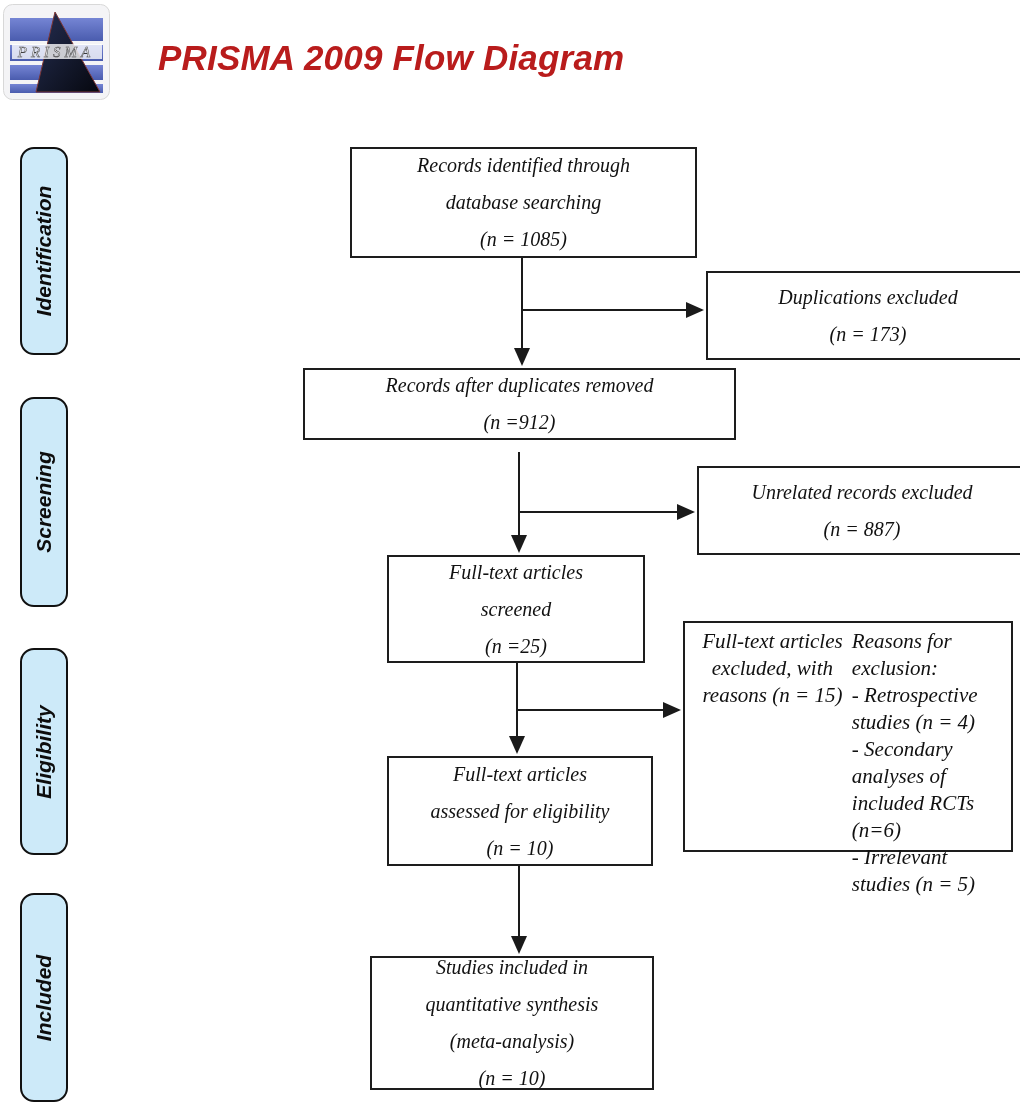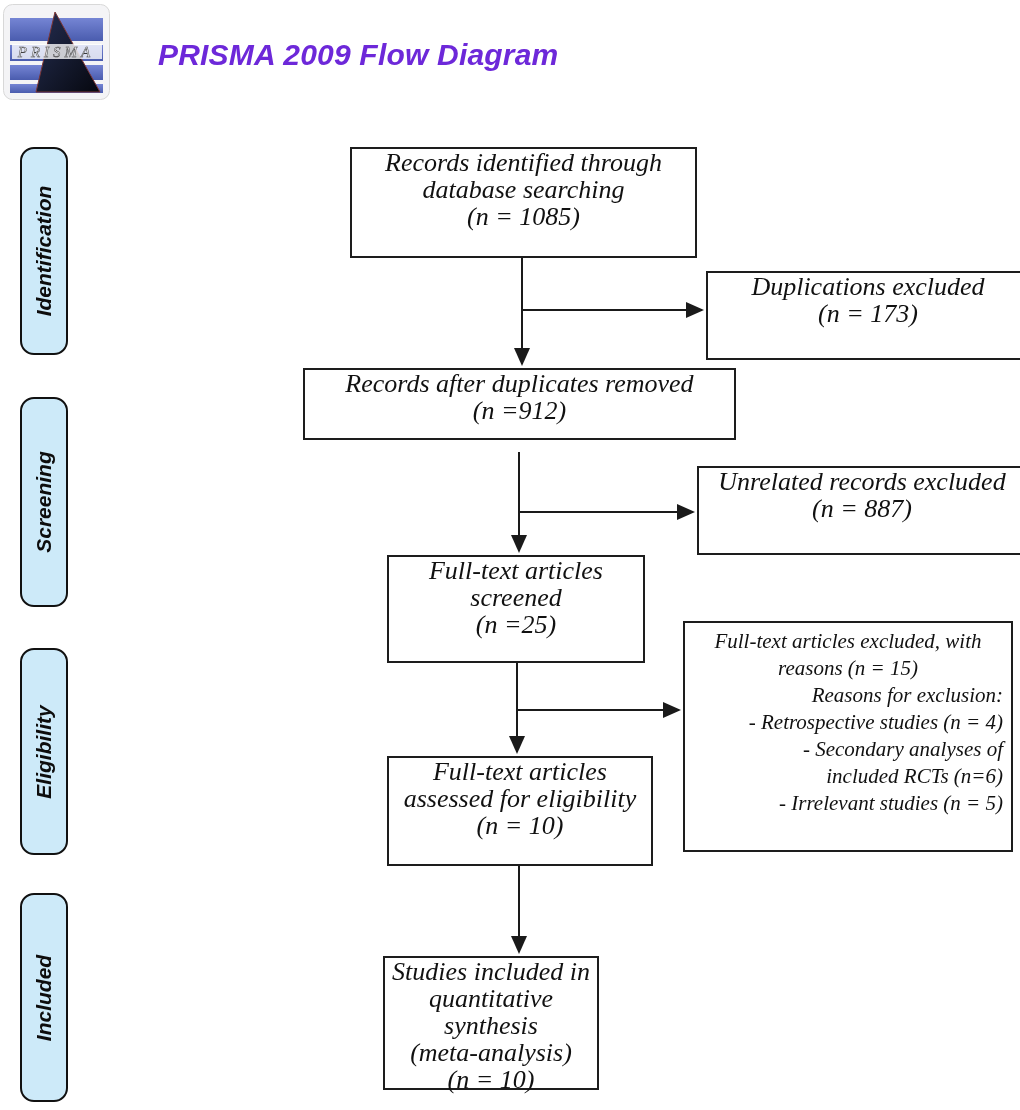--- a/index.html
+++ b/index.html
@@ -8,21 +8,21 @@
     font-family:"Liberation Serif", "DejaVu Serif", serif; color:#111;
     overflow:hidden;
     font-style:italic;
   }
 
   
   .logo { position:absolute; left:3px; top:4px; width:107px; height:96px; }
   .title {
     position:absolute; left:158px; top:38px;
     font-family:"Liberation Sans", sans-serif; font-weight:700;
-    font-size:30px; letter-spacing:0.2px; color:#6d28d9; white-space:nowrap;
+    font-size:35px; letter-spacing:0.2px; color:#b91c1c; white-space:nowrap;
   }
 
   
   .phase {
     position:absolute; left:20px; width:48px;
     background:var(--phase-fill, #cdeaf9);
     border:2px solid #111; border-radius:14px;
     display:flex; align-items:center; justify-content:center;
     box-sizing:border-box;
   }
@@ -34,40 +34,40 @@
   .p1 { top:147px; height:208px; }
   .p2 { top:397px; height:210px; }
   .p3 { top:648px; height:207px; }
   .p4 { top:893px; height:209px; }
 
   
   .fbox {
     position:absolute; background:#fff;
     border:2px solid var(--box-border, #1d1d1d);
     box-sizing:border-box;
-    display:flex; justify-content:center;
-    font-size:26px; line-height:27px; text-align:center;
+    display:flex; align-items:center; justify-content:center;
+    font-size:20px; line-height:37px; text-align:center;
   }
   .fbox .box-text { white-space:pre-line; width:100%; }
 
   .b1 { left:350px; top:147px;  width:347px; height:111px; }
   .b2 { left:303px; top:368px;  width:433px; height:72px;  }
   .b3 { left:387px; top:555px;  width:258px; height:108px; }
   .b4 { left:387px; top:756px;  width:266px; height:110px; }
-  .b5 { left:383px; top:956px;  width:216px; height:134px; }
+  .b5 { left:370px; top:956px;  width:284px; height:134px; }
 
   .s1 { left:706px; top:271px;  width:324px; height:89px;  }
   .s2 { left:697px; top:466px;  width:330px; height:89px;  }
   .s3 {
     left:683px; top:621px; width:330px; height:231px;
-    flex-direction:column; justify-content:flex-start; align-items:stretch;
+    flex-direction:row; justify-content:flex-start; align-items:stretch;
     padding:5px 8px 5px 8px; font-size:21px; line-height:27px;
   }
   .s3 .heading { text-align:center; white-space:pre-line; }
-  .s3 .details { text-align:right;  white-space:pre-line; }
+  .s3 .details { text-align:left;  white-space:pre-line; }
 
   
   .arrows { position:absolute; left:0; top:0; width:1020px; height:1110px; pointer-events:none; }
   .arrows line { stroke:#1a1a1a; stroke-width:2; }
 </style>
 </head>
 <body>
 
 <div class="canvas">
 

